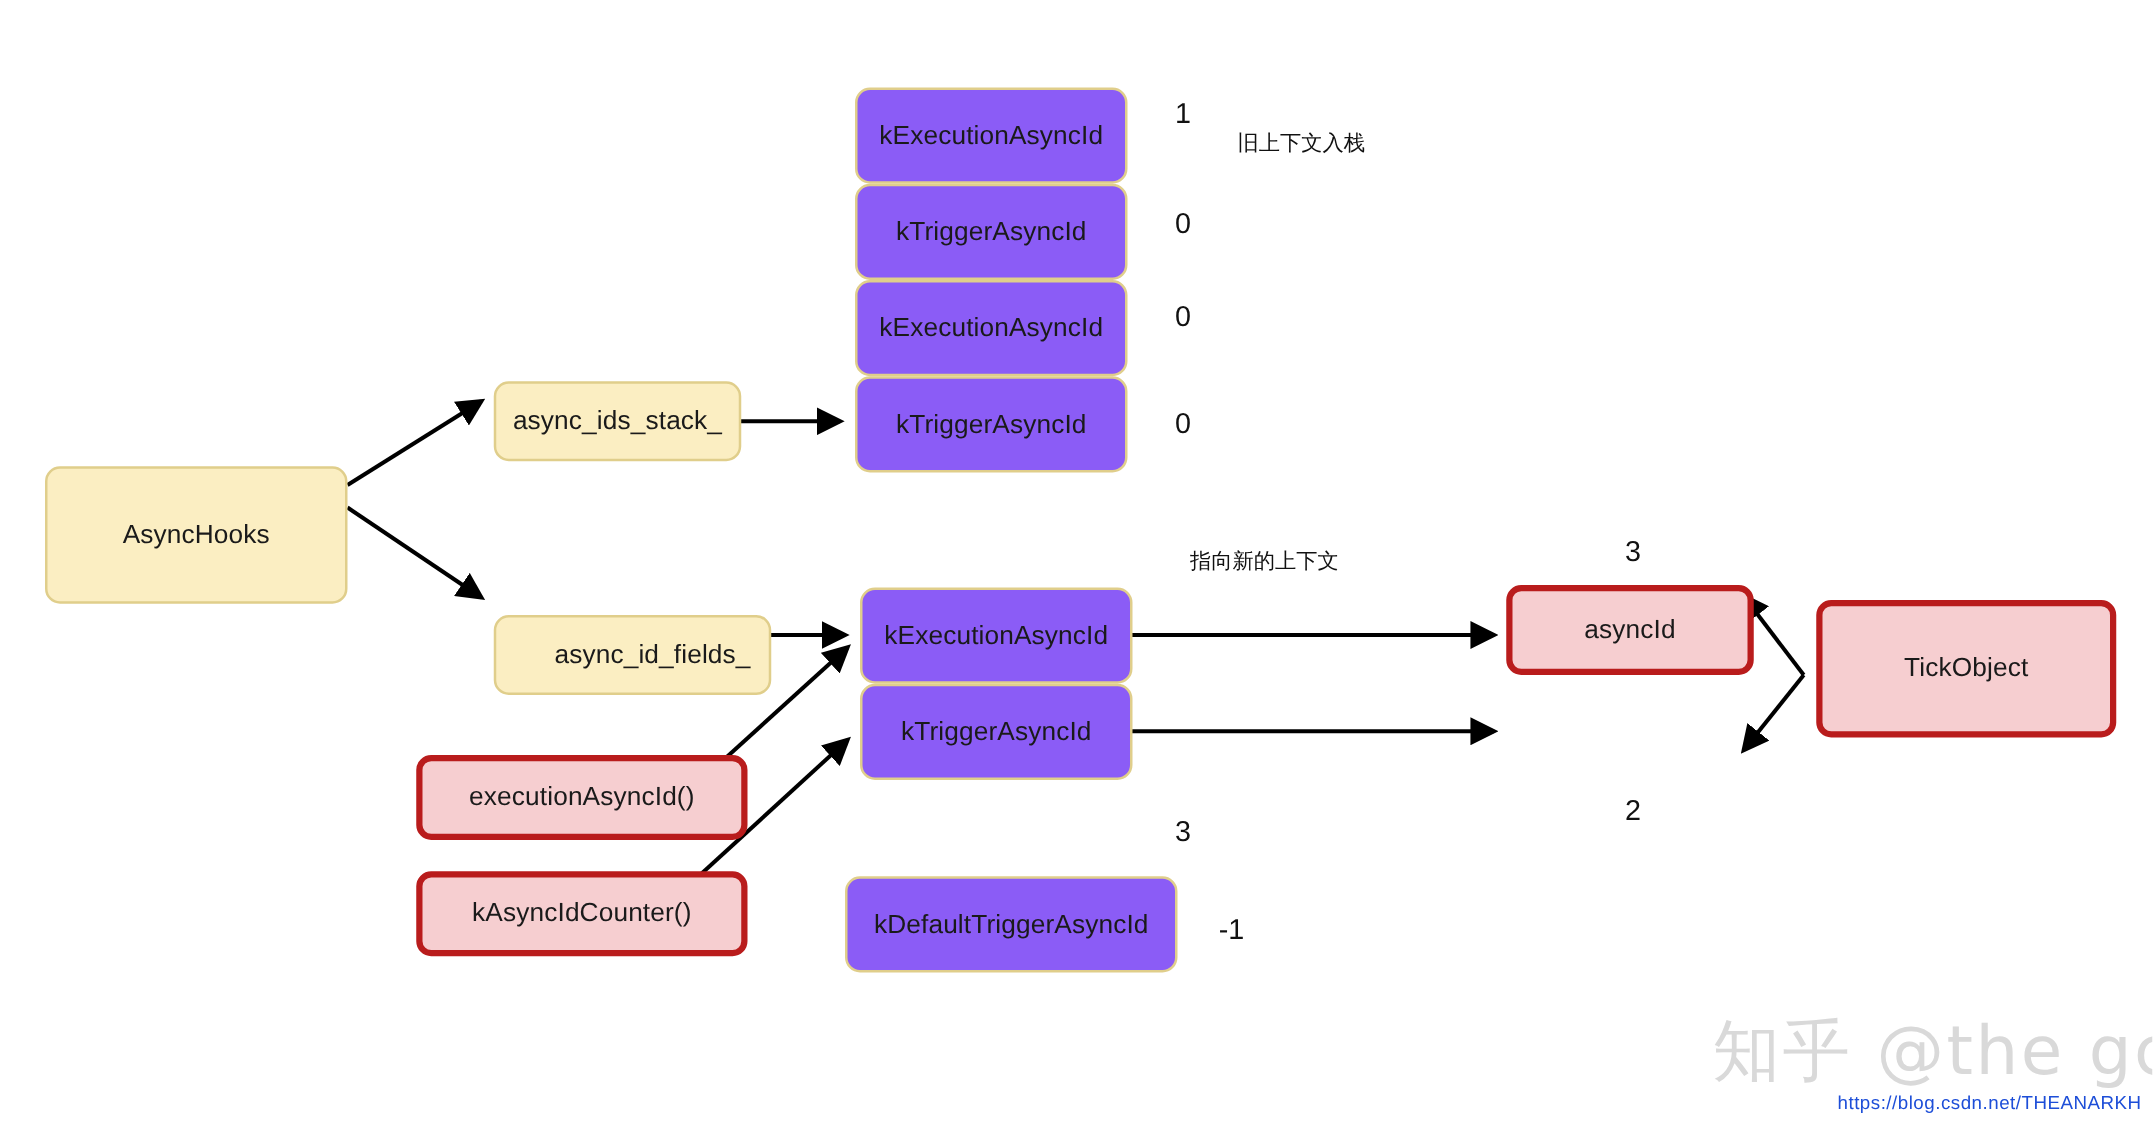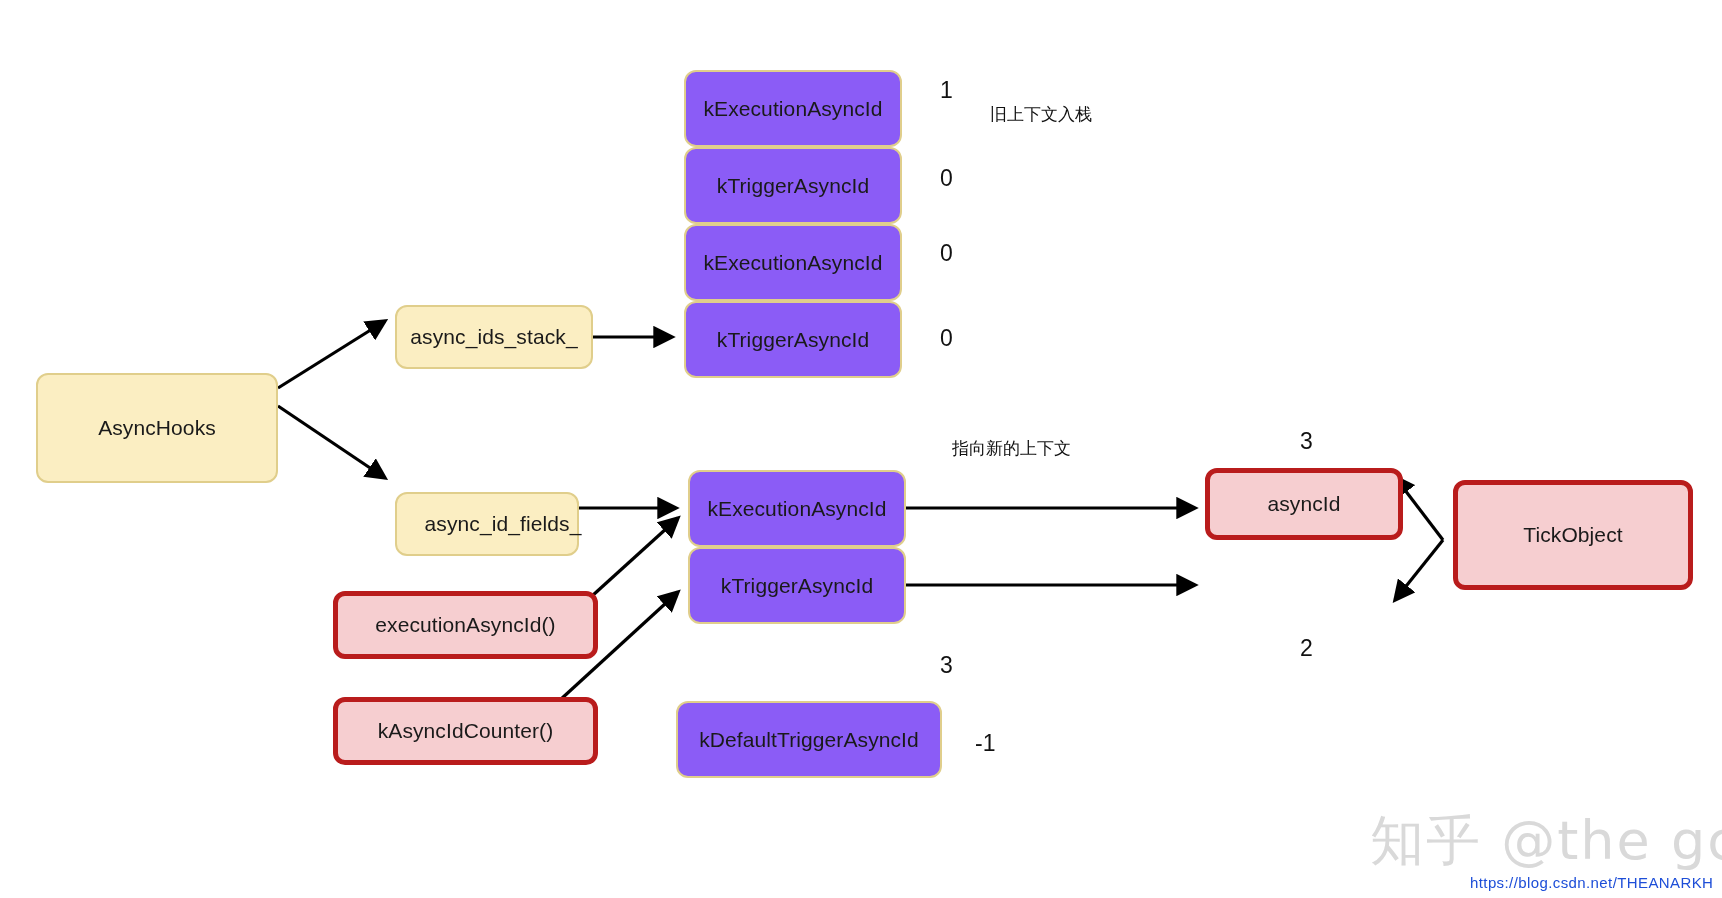--- a/index.html
+++ b/index.html
@@ -121,21 +121,21 @@
   </svg>
 
   <div class="node yellow" style="left:36px; top:373px; width:242px; height:110px;">
     <span>AsyncHooks</span>
   </div>
 
   <div class="node yellow" style="left:395px; top:305px; width:198px; height:64px;text-align:right;">
     <span>async_ids_stack_</span>
   </div>
 
-  <div class="node yellow" style="left:395px; top:492px; width:184px; height:64px;padding-left:32px;">
+  <div class="node yellow" style="left:395px; top:492px; width:222px; height:64px;padding-left:32px;">
     <span>async_id_fields_</span>
   </div>
 
   <div class="node yellow-stack" style="left:684px; top:70px; width:218px; height:77px;">
     <span>kExecutionAsyncId</span>
   </div>
   <div class="value-num" style="left:940px; top:77px;">1</div>
 
   <div class="node yellow-stack" style="left:684px; top:147px; width:218px; height:77px;">
     <span>kTriggerAsyncId</span>
@@ -162,21 +162,21 @@
     <span>kTriggerAsyncId</span>
   </div>
 
   <div class="value-num" style="left:940px; top:652px;">3</div>
 
   <div class="node yellow-stack" style="left:676px; top:701px; width:266px; height:77px;">
     <span>kDefaultTriggerAsyncId</span>
   </div>
   <div class="value-num" style="left:975px; top:730px;">-1</div>
 
-  <div class="node pink" style="left:333px; top:591px; width:265px; height:68px;">
+  <div class="node pink" style="left:333px; top:604px; width:265px; height:68px;">
     <span>executionAsyncId()</span>
   </div>
 
   <div class="node pink" style="left:333px; top:697px; width:265px; height:68px;">
     <span>kAsyncIdCounter()</span>
   </div>
 
   <div class="label-text cjk" style="left:952px; top:437px;">指向新的上下文</div>
 
   <div class="value-num" style="left:1300px; top:428px;">3</div>

